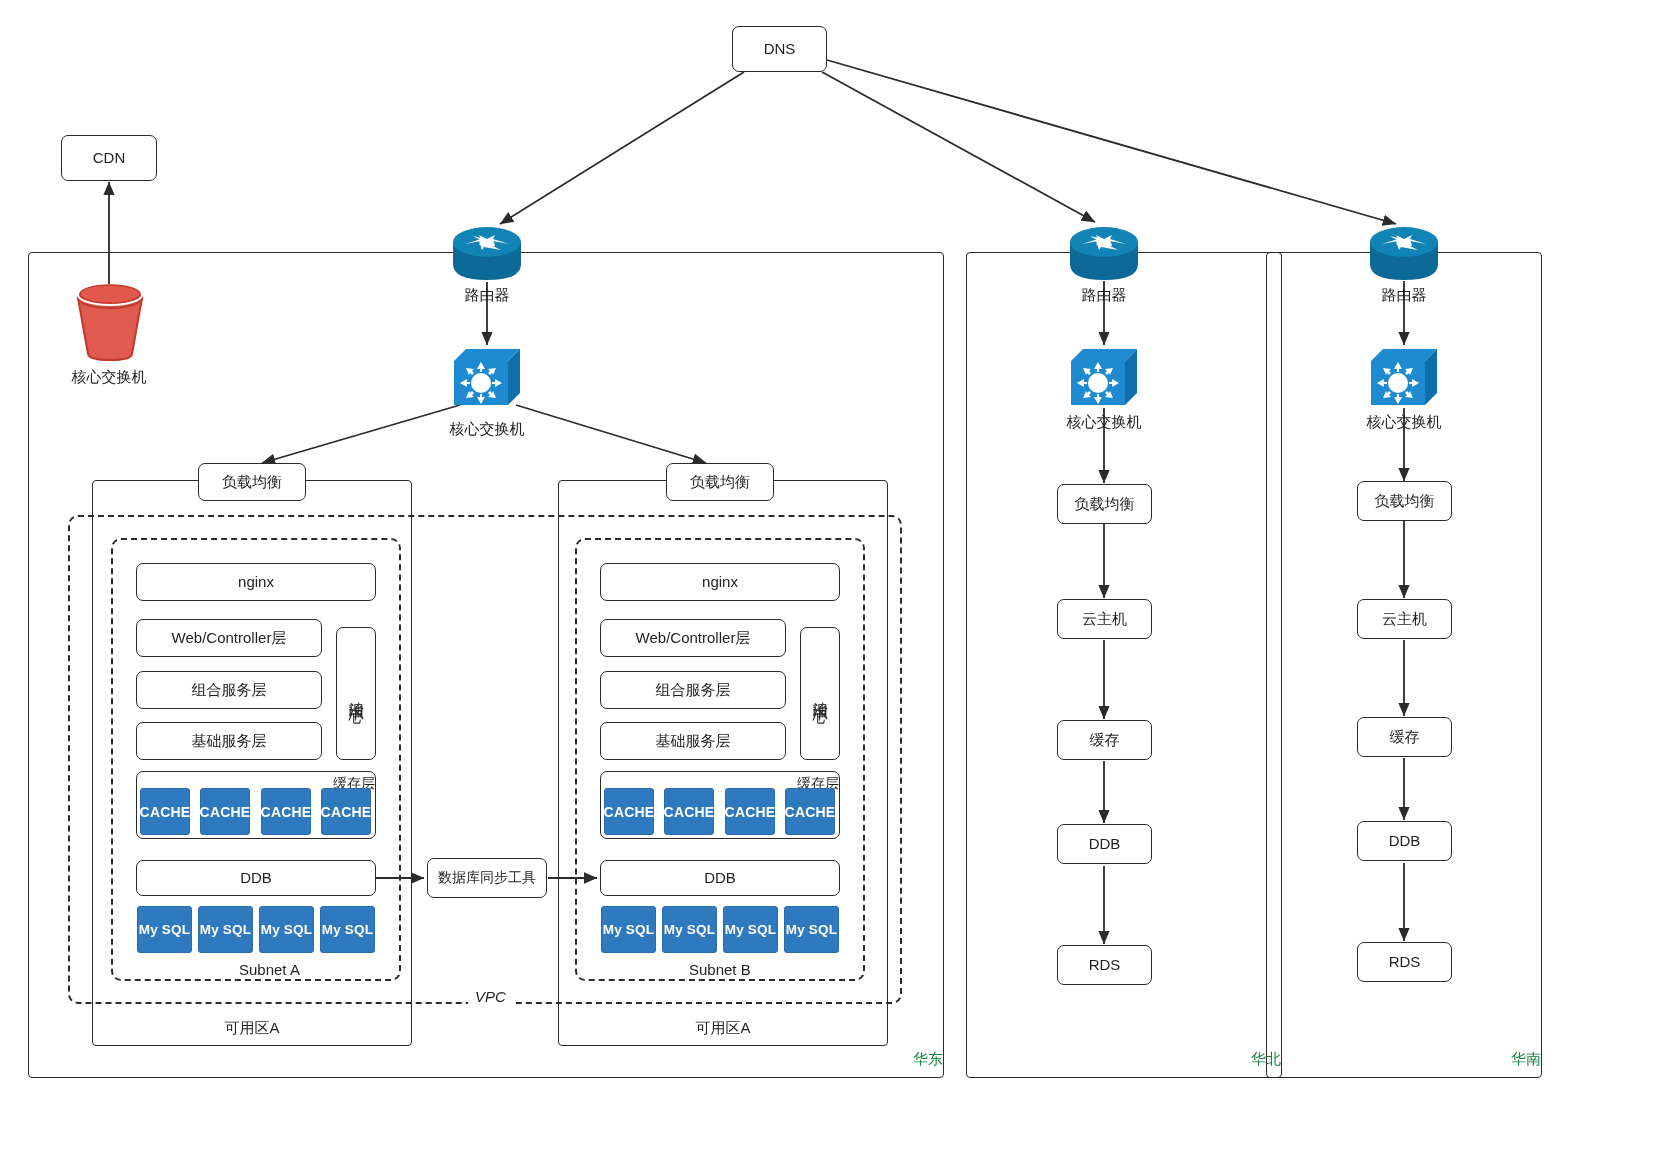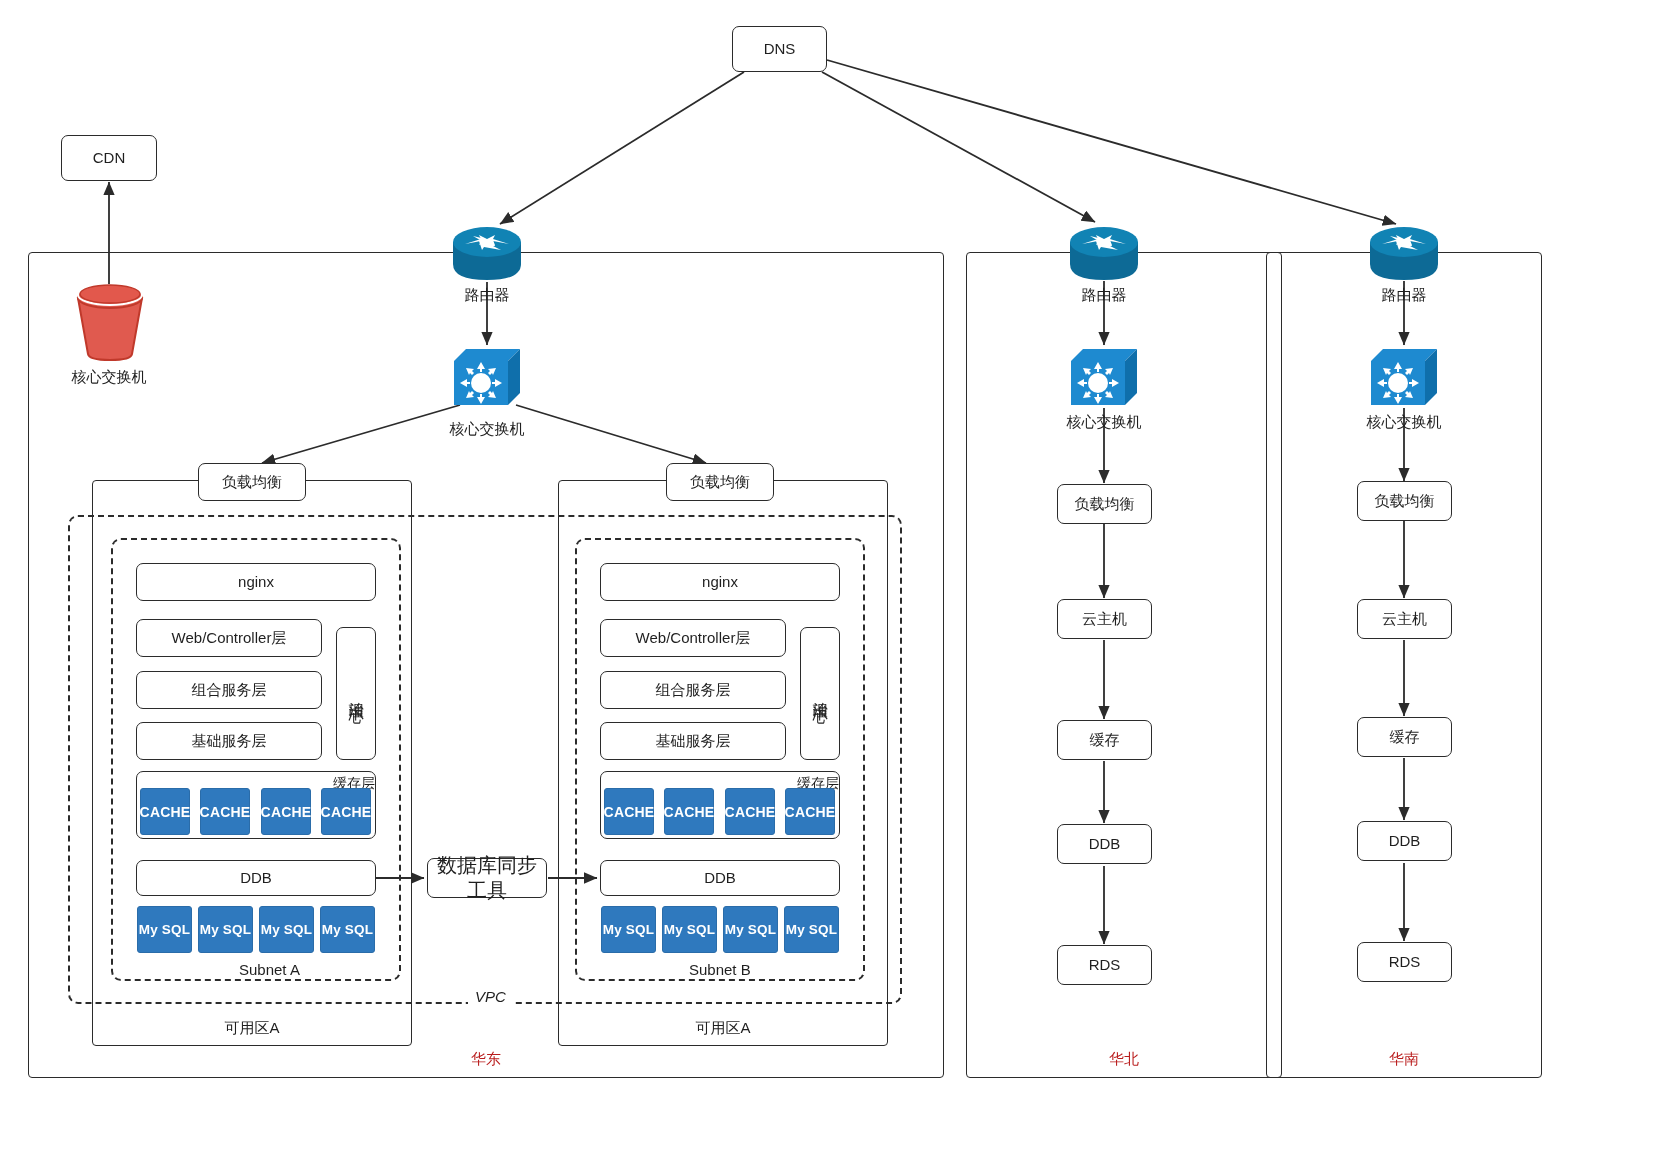--- a/index.html
+++ b/index.html
@@ -35,23 +35,23 @@
     position:absolute;
     box-sizing:border-box;
     border:1.6px solid #2b2b2b;
     border-radius:4px;
     background:transparent;
   }
   .region > .region-label{
     position:absolute;
     left:0;right:0;
     bottom:8px;
-    text-align:center;
-    font-size:15px;
-    color:#b91c1c;
+    text-align:right;
+    font-size:15px;
+    color:#15803d;
   }
   .az{
     position:absolute;
     box-sizing:border-box;
     border:1.6px solid #2b2b2b;
     border-radius:4px;
     background:transparent;
   }
   .az > .az-label{
     position:absolute;
@@ -254,21 +254,21 @@
   <div class="chip" style="left:261px;top:788px;width:50px;height:47px;">CACHE</div>
   <div class="chip" style="left:321px;top:788px;width:50px;height:47px;">CACHE</div>
 
   <div class="box" style="left:136px;top:860px;width:240px;height:36px;">DDB</div>
 
   <div class="chip sql" style="left:137px;top:906px;width:55px;height:47px;">My SQL</div>
   <div class="chip sql" style="left:198px;top:906px;width:55px;height:47px;">My SQL</div>
   <div class="chip sql" style="left:259px;top:906px;width:55px;height:47px;">My SQL</div>
   <div class="chip sql" style="left:320px;top:906px;width:55px;height:47px;">My SQL</div>
 
-  <div class="box" style="left:427px;top:858px;width:120px;height:40px;font-size:20px;">数据库同步工具</div>
+  <div class="box" style="left:427px;top:858px;width:120px;height:40px;font-size:14px;">数据库同步工具</div>
 
   <div class="az" style="left:558px;top:480px;width:330px;height:566px;">
     <div class="az-label">可用区A</div>
   </div>
 
   <div class="box" style="left:666px;top:463px;width:108px;height:38px;font-size:15px;">负载均衡</div>
 
   <div class="dashed" style="left:575px;top:538px;width:290px;height:443px;"></div>
   <div class="edge-label" style="left:682px;top:961px;">Subnet B</div>
 

